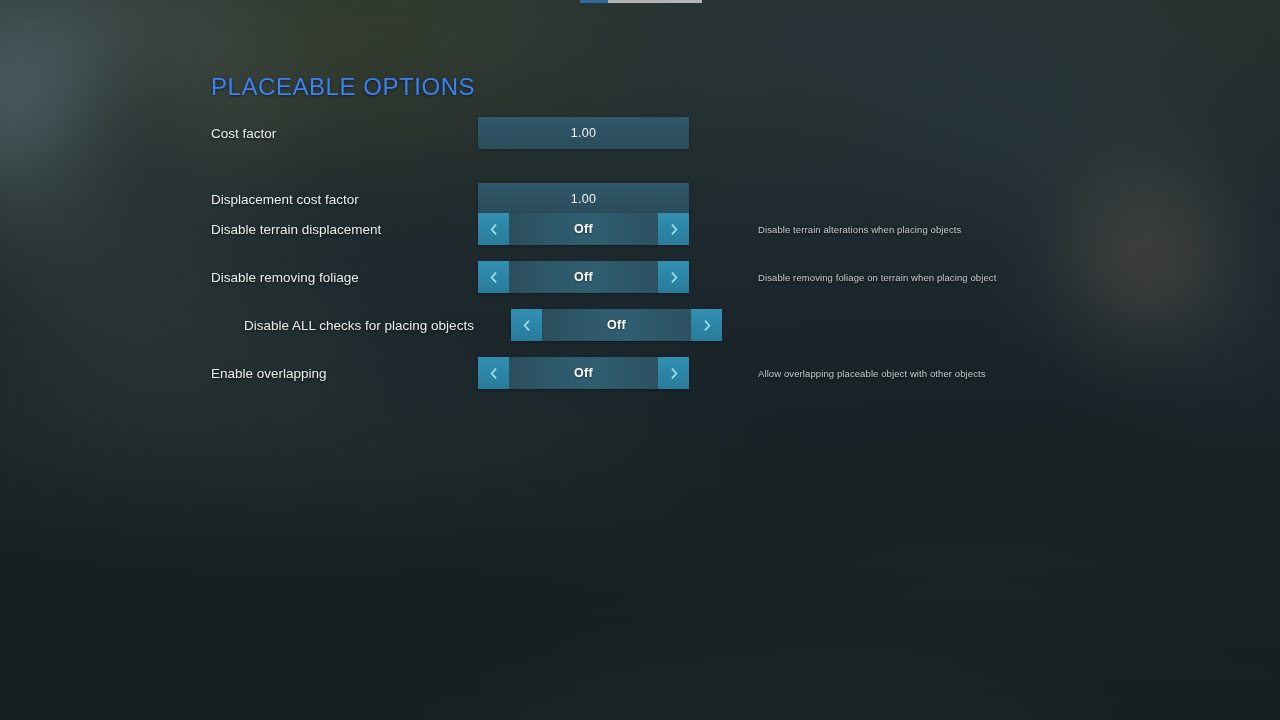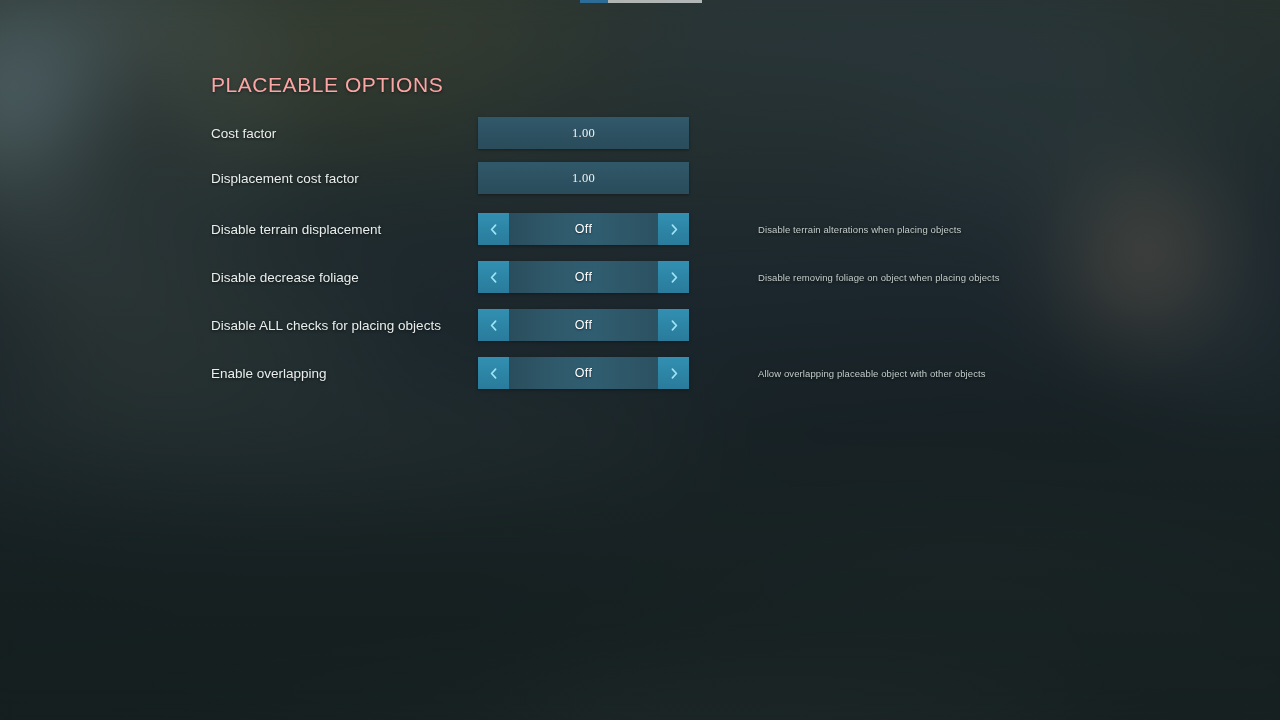--- a/index.html
+++ b/index.html
@@ -58,21 +58,21 @@
     z-index:3; display:flex; opacity:0.95;
   }
   #topbar .seg-fill { width:28px; height:100%; background:#2f6f9e; }
   #topbar .seg-rest { flex:1; height:100%; background:#b9bdbd; }
 
   
   #menu { position:absolute; inset:0; z-index:4; }
 
   #title {
     position:absolute; left:211px; top:73px;
-    font-size:21px; letter-spacing:0.55px; color:#fca5a5;
+    font-size:24px; letter-spacing:0.55px; color:#3b82f6;
     font-weight:400; white-space:nowrap;
     text-shadow:0 1px 3px rgba(0,0,0,0.55);
   }
 
   .row { position:absolute; left:0; width:1088px; height:32px; }
   .row .label {
     position:absolute; left:211px; top:0; height:32px;
     display:flex; align-items:center;
     font-size:13.5px; color:#e9eeec; white-space:nowrap;
     text-shadow:0 1px 3px rgba(0,0,0,0.6);
@@ -88,40 +88,39 @@
     position:absolute; left:478px; top:0; width:211px; height:32px;
   }
 
   
   .valuefield {
     width:100%; height:100%;
     background:linear-gradient(180deg,#31596a 0%, #2d5161 55%, #2a4c5b 100%);
     display:flex; align-items:center; justify-content:center;
     font-size:12.5px; color:#f0f4f4; letter-spacing:0.3px;
     box-shadow:0 1px 3px rgba(0,0,0,0.35);
-    font-family:Liberation Serif, serif;
   }
 
   
   .toggle { width:100%; height:100%; display:flex; box-shadow:0 1px 3px rgba(0,0,0,0.35); }
   .toggle .arrow {
     width:31px; height:100%; flex:0 0 31px;
     background:linear-gradient(180deg,#3390b2 0%, #2d85a6 50%, #2a7b9b 100%);
     display:flex; align-items:center; justify-content:center;
   }
   .toggle .arrow svg { display:block; }
   .toggle .arrow svg path {
     stroke:#9fe3f5; stroke-width:1.7; fill:none;
     stroke-linecap:round; stroke-linejoin:round;
   }
   .toggle .center {
     flex:1; height:100%;
     background:linear-gradient(90deg,#2a4d5c 0%, #2f5a6c 32%, #305d70 58%, #2c5161 100%);
     display:flex; align-items:center; justify-content:center;
-    font-size:12.5px; font-weight:normal; color:#ffffff; letter-spacing:0.3px;
+    font-size:12.5px; font-weight:bold; color:#ffffff; letter-spacing:0.3px;
     text-shadow:0 1px 2px rgba(0,0,0,0.45);
   }
 </style>
 </head>
 <body>
 
 <div id="backdrop">
   <div class="blob b1"></div>
     <div class="blob b2"></div>
     <div class="blob b3"></div>
@@ -140,21 +139,21 @@
 
 <div id="menu">
   <div id="title">PLACEABLE OPTIONS</div>
   <div id="rows-host">
       <div class="row" style="top: 117px;">
         <div class="label">Cost factor</div>
         <div class="control">
           <div class="valuefield">1.00</div>
         </div>
       </div>
-      <div class="row" style="top: 162px;">
+      <div class="row" style="top: 183px;">
         <div class="label">Displacement cost factor</div>
         <div class="control">
           <div class="valuefield">1.00</div>
         </div>
       </div>
       <div class="row" style="top: 213px;">
         <div class="label">Disable terrain displacement</div>
         <div class="control">
           <div class="toggle">
             <div class="arrow">
@@ -166,39 +165,39 @@
             <div class="arrow">
               <svg width="10" height="13" viewBox="0 0 10 13">
                 <path d="M 3.4 2.2 L 7.4 6.5 L 3.4 10.8"></path>
               </svg>
             </div>
           </div>
         </div>
         <div class="desc">Disable terrain alterations when placing objects</div>
       </div>
       <div class="row" style="top: 261px;">
-        <div class="label">Disable decrease foliage</div>
-        <div class="control">
-          <div class="toggle">
-            <div class="arrow">
-              <svg width="10" height="13" viewBox="0 0 10 13">
-                <path d="M 6.6 2.2 L 2.6 6.5 L 6.6 10.8"></path>
-              </svg>
-            </div>
-            <div class="center">Off</div>
-            <div class="arrow">
-              <svg width="10" height="13" viewBox="0 0 10 13">
-                <path d="M 3.4 2.2 L 7.4 6.5 L 3.4 10.8"></path>
-              </svg>
-            </div>
-          </div>
-        </div>
-        <div class="desc">Disable removing foliage on object when placing objects</div>
-      </div>
-      <div class="row" style="top: 309px;">
+        <div class="label">Disable removing foliage</div>
+        <div class="control">
+          <div class="toggle">
+            <div class="arrow">
+              <svg width="10" height="13" viewBox="0 0 10 13">
+                <path d="M 6.6 2.2 L 2.6 6.5 L 6.6 10.8"></path>
+              </svg>
+            </div>
+            <div class="center">Off</div>
+            <div class="arrow">
+              <svg width="10" height="13" viewBox="0 0 10 13">
+                <path d="M 3.4 2.2 L 7.4 6.5 L 3.4 10.8"></path>
+              </svg>
+            </div>
+          </div>
+        </div>
+        <div class="desc">Disable removing foliage on terrain when placing object</div>
+      </div>
+      <div class="row" style="top: 309px; margin-left: 33px;">
         <div class="label">Disable ALL checks for placing objects</div>
         <div class="control">
           <div class="toggle">
             <div class="arrow">
               <svg width="10" height="13" viewBox="0 0 10 13">
                 <path d="M 6.6 2.2 L 2.6 6.5 L 6.6 10.8"></path>
               </svg>
             </div>
             <div class="center">Off</div>
             <div class="arrow">

